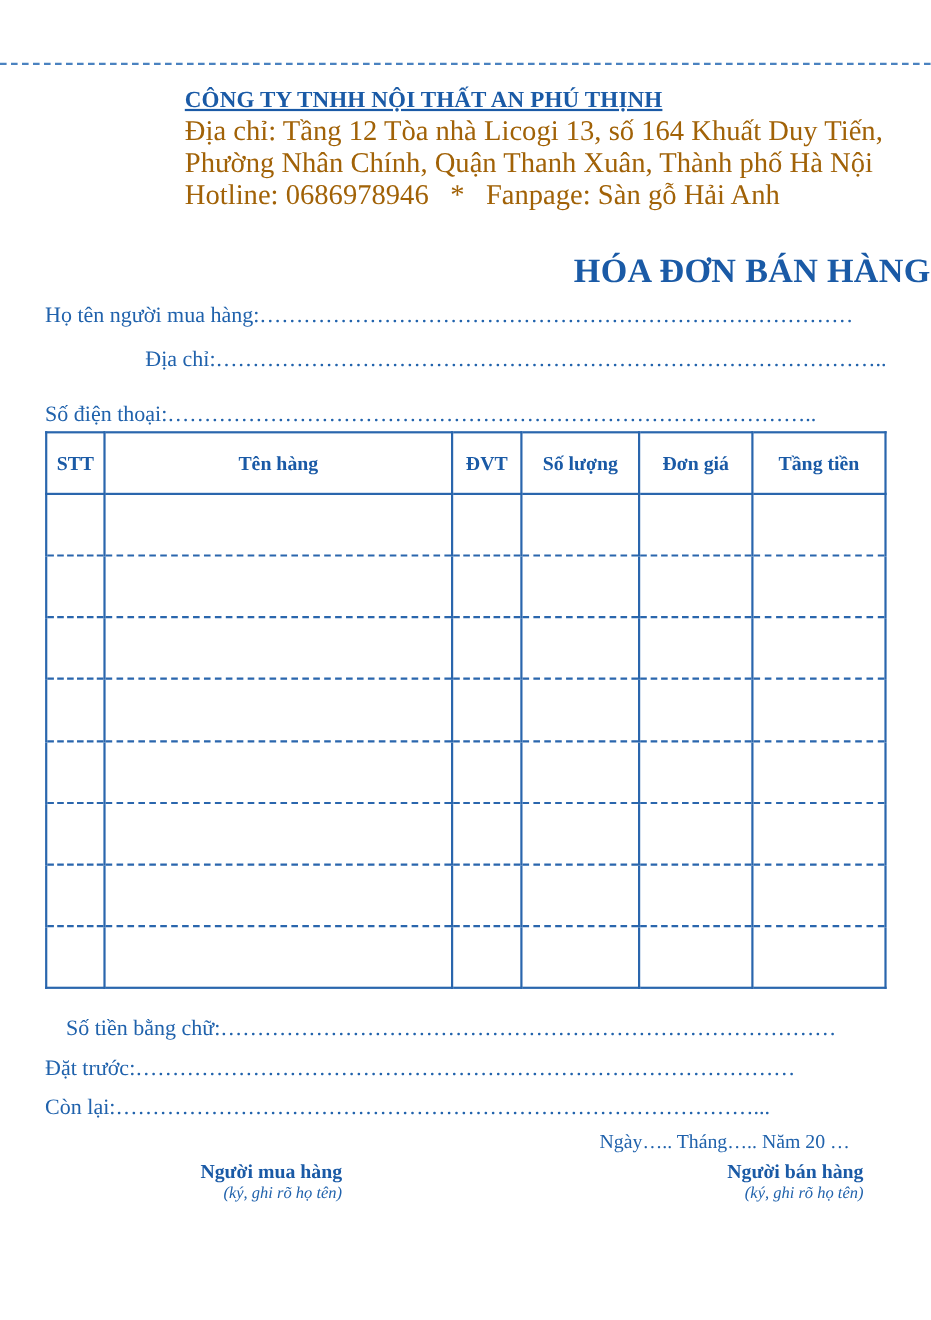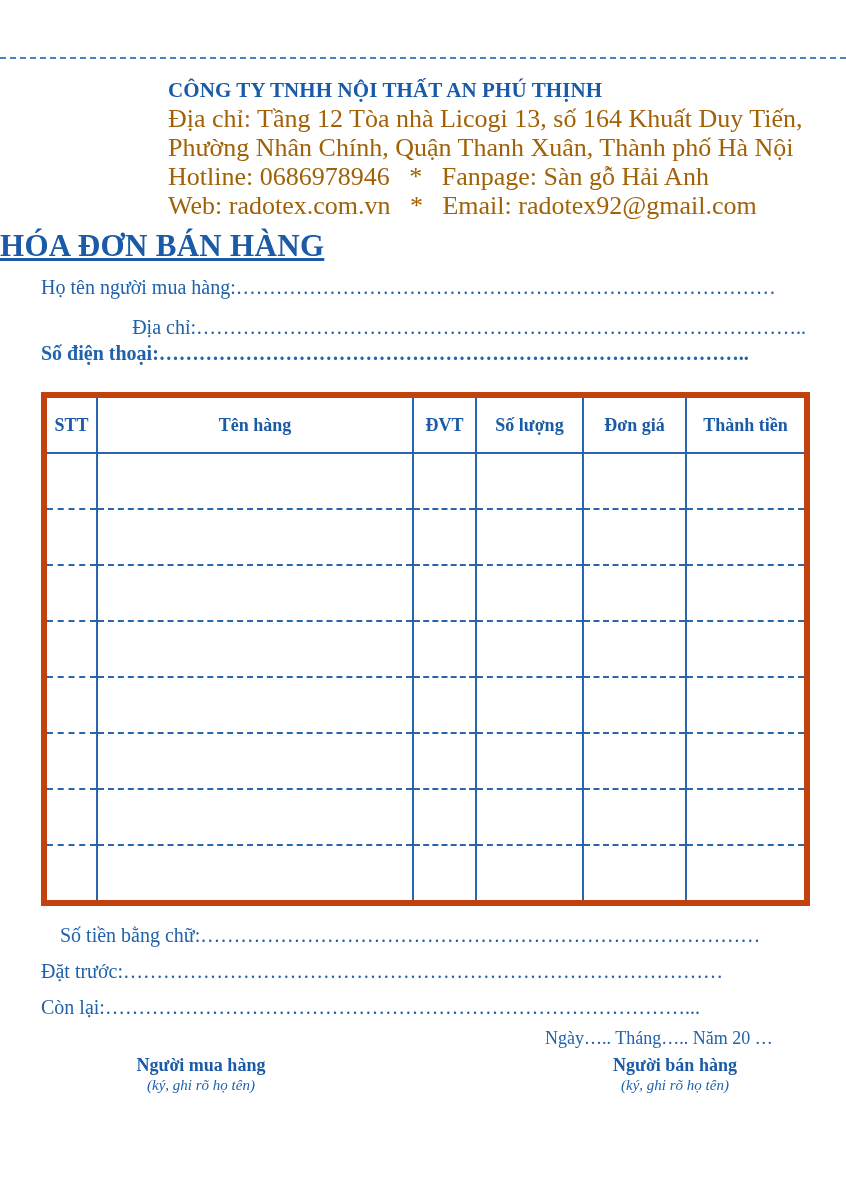--- a/index.html
+++ b/index.html
@@ -5,96 +5,95 @@
     html, body { margin:0; padding:0; }
     body {
       width:846px; height:1200px; background:#ffffff; position:relative; overflow:hidden;
       font-family: "Liberation Serif", "DejaVu Serif", serif; color:#1f5fa8;
     }
     .cut-line {
       position:absolute; left:0; top:57px; width:846px; height:0;
       border-top:2px dashed #4a82c0;
     }
     .header { position:absolute; left:168px; top:76px; }
-    .company { font-weight:bold; font-size:21px; line-height:28px; color:#1a5aa6; letter-spacing:0.1px; }
+    .company { font-weight:bold; font-size:21px; line-height:28px; color:#1a5aa6; letter-spacing:0.1px;text-decoration:underline; }
     .hline { font-size:26px; line-height:29px; color:#a16207; white-space:pre; }
     .title {
-      position:absolute; left:0; width:846px; top:228px; text-align:left;
-      font-weight:bold; font-size:31px; color:#1a5aa6; letter-spacing:0.3px;text-decoration:underline;
+      position:absolute; left:0; width:846px; top:228px; text-align:right;
+      font-weight:bold; font-size:31px; color:#1a5aa6; letter-spacing:0.3px;
     }
     .field {
       position:absolute; left:41px; width:765px; font-size:20px; line-height:26px;
       color:#2062ac; white-space:nowrap; overflow:hidden;
     }
     .field .dots { letter-spacing:0px; }
     table.items {
       position:absolute; left:41px; top:392px; width:763px; height:507px;
-      border-collapse:collapse; border:6px solid #c2410c;
+      border-collapse:collapse; border:2px solid #c2410c;
       table-layout:fixed;
     }
     table.items th {
       height:54px; font-weight:bold; font-size:18px; color:#1a5aa6;
       border:2px solid #2a66ad; text-align:center; vertical-align:middle; padding:0 6px 0 6px;
       white-space:nowrap;
     }
     table.items td {
       height:54px; border-left:2px solid #2a66ad; border-right:2px solid #2a66ad;
       border-top:2px dashed #2a66ad; border-bottom:2px dashed #2a66ad; padding:0;
     }
     table.items tr:last-child td { border-bottom:2px solid #2a66ad; }
     table.items tr.first td { border-top:2px solid #2a66ad; }
     .date-line {
       position:absolute; left:545px; top:1028px; font-size:18px; color:#2062ac; white-space:pre;
     }
-    .sign { position:absolute; text-align:center; width:220px; }
+    .sign { position:absolute; text-align:right; width:220px; }
     .sign .role { font-weight:bold; font-size:18px; line-height:22px; color:#1a5aa6; }
     .sign .hint { font-style:italic; font-size:15px; line-height:18px; color:#2062ac; }
   </style>
 </head>
 <body>
 
 <div class="cut-line"></div>
 
 <div class="header">
   <div class="company">CÔNG TY TNHH NỘI THẤT AN PHÚ THỊNH</div>
   <div class="hline">Địa chỉ: Tầng 12 Tòa nhà Licogi 13, số 164 Khuất Duy Tiến,</div>
   <div class="hline">Phường Nhân Chính, Quận Thanh Xuân, Thành phố Hà Nội</div>
   <div class="hline">Hotline: 0686978946   *   Fanpage: Sàn gỗ Hải Anh</div>
-  <div class="hline">Web: radotex.com.vn   *   Email: radotex92@gmail.com</div>
 </div>
 
 <div class="title">HÓA ĐƠN BÁN HÀNG</div>
 
 <div class="field" style="top:274px;">
   <span>Họ tên người mua hàng:</span><span class="dots">………………………………………………………………………</span>
 </div>
 <div class="field" style="top:314px;text-align:right;">
   <span>Địa chỉ:</span><span class="dots">………………………………………………………………………………..</span>
 </div>
-<div class="field" style="top:340px;font-weight:bold;">
+<div class="field" style="top:364px;">
   <span>Số điện thoại:</span><span class="dots">……………………………………………………………………………..</span>
 </div>
 
 <table class="items">
   <colgroup>
     <col style="width:53px">
     <col style="width:316px">
     <col style="width:63px">
     <col style="width:107px">
     <col style="width:103px">
     <col style="width:121px">
   </colgroup>
   <thead>
     <tr>
       <th>STT</th>
       <th>Tên hàng</th>
       <th>ĐVT</th>
       <th>Số lượng</th>
       <th>Đơn giá</th>
-      <th>Thành tiền</th>
+      <th>Tầng tiền</th>
     </tr>
   </thead>
   <tbody>
     <tr class="first">
       <td></td>
       <td></td>
       <td></td>
       <td></td>
       <td></td>
       <td></td>

